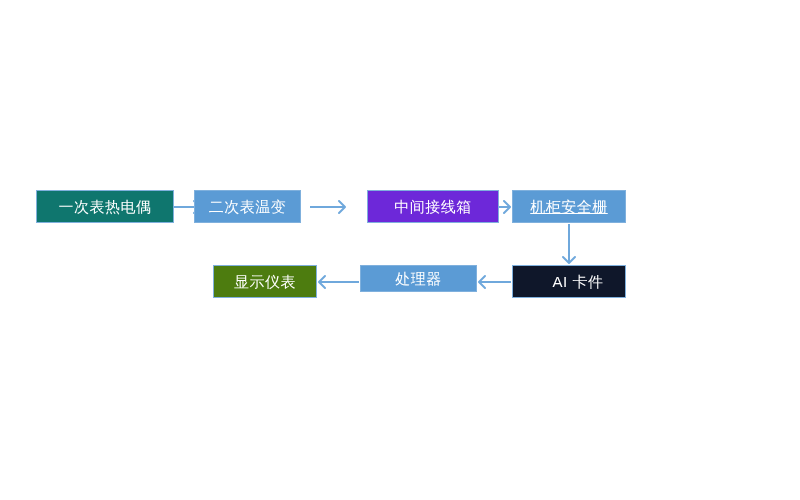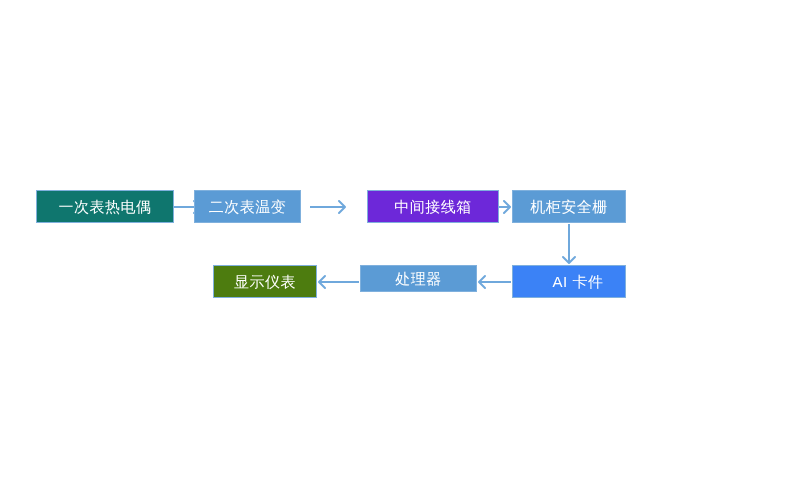--- a/index.html
+++ b/index.html
@@ -81,24 +81,24 @@
   <div id="node-layer">
       <div class="node" style="left: 36px; top: 190px; width: 138px; height: 33px; background: #0f766e; border-color: rgb(127, 176, 221); color: rgb(255, 255, 255);">
         <span class="node-label">一次表热电偶</span>
       </div>
       <div class="node" style="left: 194px; top: 190px; width: 107px; height: 33px; background: rgb(91, 155, 213); border-color: rgb(127, 176, 221); color: rgb(255, 255, 255);">
         <span class="node-label">二次表温变</span>
       </div>
       <div class="node" style="left: 347px; top: 190px; width: 132px; height: 33px; background: #6d28d9; border-color: rgb(127, 176, 221); color: rgb(255, 255, 255); margin-left: 20px;">
         <span class="node-label">中间接线箱</span>
       </div>
-      <div class="node" style="left: 512px; top: 190px; width: 114px; height: 33px; background: rgb(91, 155, 213); border-color: rgb(127, 176, 221); color: rgb(255, 255, 255);">
+      <div class="node" style="left: 512px; top: 190px; width: 114px; height: 33px; background: rgb(91, 155, 213); border-color: rgb(127, 176, 221); color: rgb(255, 255, 255); text-decoration: underline;">
         <span class="node-label">机柜安全栅</span>
       </div>
-      <div class="node" style="left: 512px; top: 265px; width: 114px; height: 33px; background: #3b82f6; border-color: rgb(127, 176, 221); color: rgb(255, 255, 255); padding-left: 18px;">
+      <div class="node" style="left: 512px; top: 265px; width: 114px; height: 33px; background: #0f172a; border-color: rgb(127, 176, 221); color: rgb(255, 255, 255); padding-left: 18px;">
         <span class="node-label">AI 卡件</span>
       </div>
       <div class="node" style="left: 360px; top: 265px; width: 117px; height: 27px; background: rgb(91, 155, 213); border-color: rgb(127, 176, 221); color: rgb(255, 255, 255);">
         <span class="node-label">处理器</span>
       </div>
       <div class="node" style="left: 213px; top: 265px; width: 104px; height: 33px; background: #4d7c0f; border-color: rgb(127, 176, 221); color: rgb(255, 255, 255);">
         <span class="node-label">显示仪表</span>
       </div>
     </div>
 

